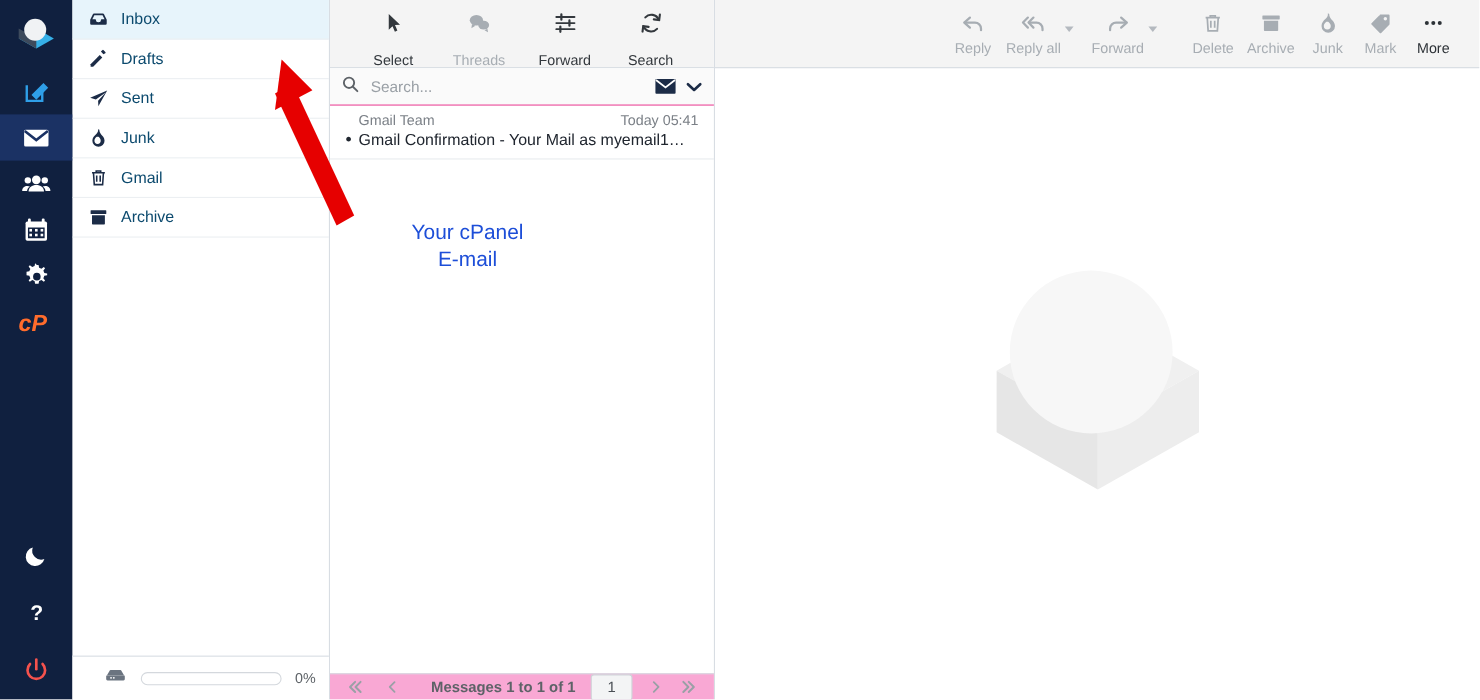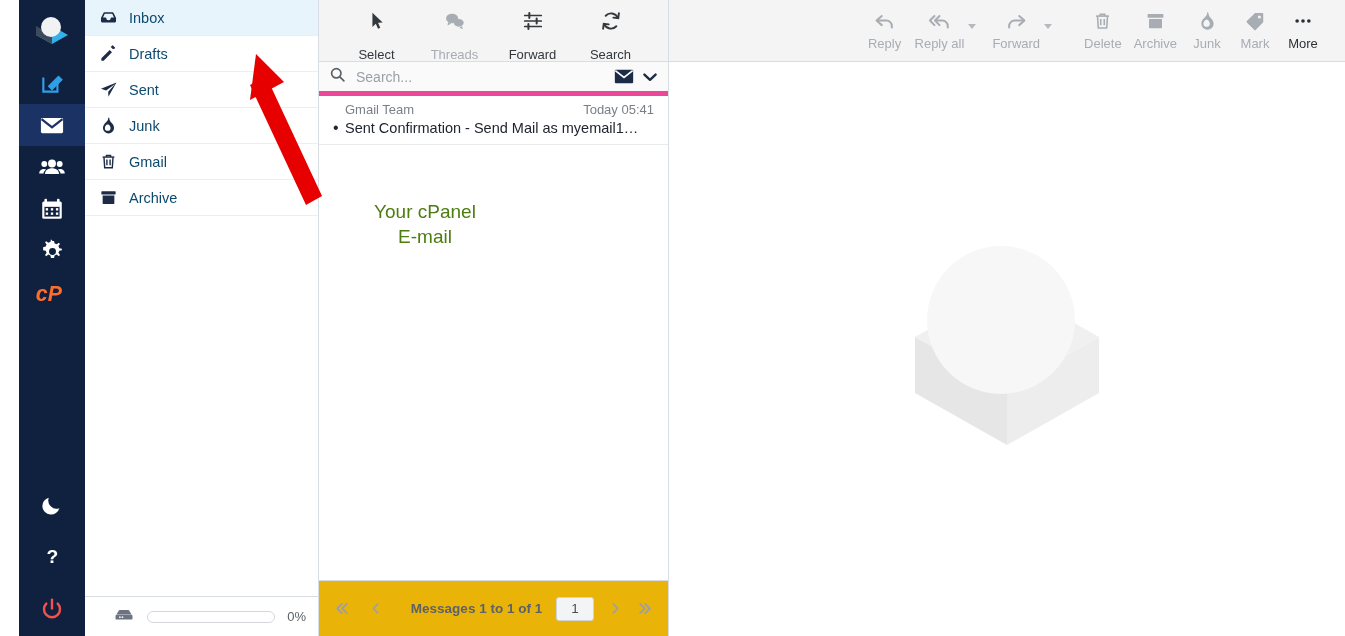--- a/index.html
+++ b/index.html
@@ -16,21 +16,20 @@
     display: flex;
     background: #fff;
   }
 
   
   .rail {
     width: 66px; height: 636px;
     background: #10203f;
     position: relative;
     flex: 0 0 66px;
-    margin-left: 19px;
   }
   .rail-logo {
     height: 62px;
     display: flex; align-items: center; justify-content: center;
   }
   .rail-btn {
     height: 42px;
     display: flex; align-items: center; justify-content: center;
     cursor: pointer;
     position: relative;
@@ -152,21 +151,21 @@
     align-items: center; gap: 14px;
     cursor: pointer;
     color: #33383d;
   }
   .tbtn .tlabel { font-size: 13px; line-height: 14px; }
   .tbtn.disabled { color: #a7adb3; cursor: default; }
   .tbtn .ticon { height: 26px; display: flex; align-items: center; }
 
   .searchbar {
     height: 34px;
-    border-bottom: 5px solid #ec4899;
+    border-bottom: 1px solid #ec4899;
     display: flex; align-items: center;
     padding: 0 10px 0 10px;
     gap: 8px;
     background: #fafafa;
   }
   .search-input {
     flex: 1 1 auto;
     border: none; outline: none; background: transparent;
     font-size: 14px; color: #31363b;
     font-family: "Liberation Sans", sans-serif;
@@ -195,26 +194,26 @@
   .msgrow .dot {
     width: 12px; flex: 0 0 12px;
     font-size: 16px; line-height: 12px; color: #20262f;
   }
   .msgrow .subj {
     flex: 1 1 auto;
     white-space: nowrap; overflow: hidden; text-overflow: ellipsis;
   }
 
   .pager {
-    height: 56px;
+    height: 24px;
     border-top: 1px solid #d8dde3;
     display: flex; align-items: center;
     padding: 0 14px;
     gap: 0;
-    background: #eab308;
+    background: #f9a8d4;
   }
   .pg { color: #9aa0a6; cursor: pointer; display: flex; align-items: center; }
   .pg.first { margin-right: 18px; }
   .pg.prev { margin-right: 14px; }
   .pg.next { margin-left: 14px; }
   .pager-status {
     flex: 1 1 auto;
     text-align: center;
     font-size: 13.5px;
     color: #5d6267;
@@ -278,21 +277,21 @@
     position: absolute;
     left: 0; top: 0;
     width: 1345px; height: 636px;
     pointer-events: none;
   }
   .annot-text {
     position: absolute;
     left: 300px; top: 199px;
     width: 250px;
     text-align: center;
-    color: #4d7c0f;
+    color: #1d4ed8;
     font-size: 19px;
     line-height: 25px;
     font-family: "Liberation Sans", sans-serif;
   }
 </style>
 </head>
 <body>
 
 <div id="app">
 
@@ -533,21 +532,21 @@
     </div>
 
     <div class="messages">
       <div class="msgrow">
         <div class="line1">
           <span>Gmail Team</span>
           <span>Today 05:41</span>
         </div>
         <div class="line2">
           <span class="dot">•</span>
-          <span class="subj">Sent Confirmation - Send Mail as myemail1…</span>
+          <span class="subj">Gmail Confirmation - Your Mail as myemail1…</span>
         </div>
       </div>
     </div>
 
     <div class="pager">
       <span class="pg first">
         <svg width="17" height="17" viewBox="0 0 24 24" fill="none" stroke="#9aa0a6" stroke-width="2.6" stroke-linecap="round" stroke-linejoin="round">
           <path d="M12.5 5.5 L6 12 L12.5 18.5"></path>
           <path d="M19.5 5.5 L13 12 L19.5 18.5"></path>
         </svg>

